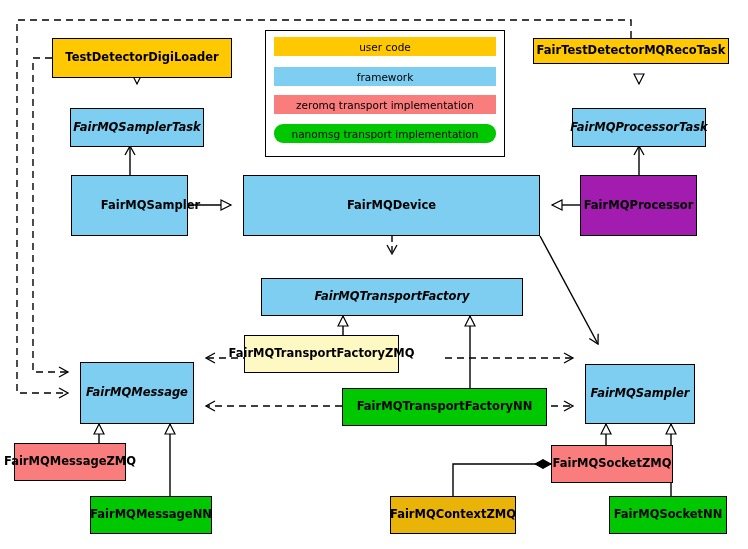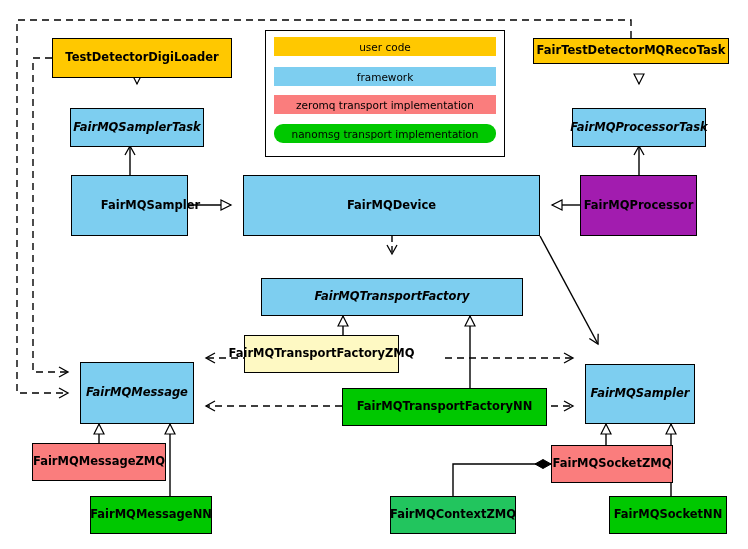--- a/index.html
+++ b/index.html
@@ -125,29 +125,29 @@
       </div>
       <div class="node" style="left: 342px; top: 388px; width: 205px; height: 38px; background: rgb(0, 200, 0);">
         <span>FairMQTransportFactoryNN</span>
       </div>
       <div class="node abstract" style="left: 80px; top: 350px; width: 114px; height: 62px; background: rgb(125, 206, 240);">
         <span>FairMQMessage</span>
       </div>
       <div class="node abstract" style="left: 585px; top: 352px; width: 110px; height: 60px; background: rgb(125, 206, 240);">
         <span>FairMQSampler</span>
       </div>
-      <div class="node" style="left: 32px; top: 443px; width: 134px; height: 38px; background: rgb(250, 125, 125);">
+      <div class="node" style="left: 14px; top: 443px; width: 112px; height: 38px; background: rgb(250, 125, 125);">
         <span>FairMQMessageZMQ</span>
       </div>
       <div class="node" style="left: 90px; top: 496px; width: 122px; height: 38px; background: rgb(0, 200, 0);">
         <span>FairMQMessageNN</span>
       </div>
       <div class="node" style="left: 551px; top: 445px; width: 122px; height: 38px; background: rgb(250, 125, 125);">
         <span>FairMQSocketZMQ</span>
       </div>
       <div class="node" style="left: 609px; top: 496px; width: 118px; height: 38px; background: rgb(0, 200, 0);">
         <span>FairMQSocketNN</span>
       </div>
-      <div class="node" style="left: 390px; top: 496px; width: 126px; height: 38px; background: #22c55e;">
+      <div class="node" style="left: 390px; top: 496px; width: 126px; height: 38px; background: #eab308;">
         <span>FairMQContextZMQ</span>
       </div>
     </div>
 </div>
 
 </body></html>

